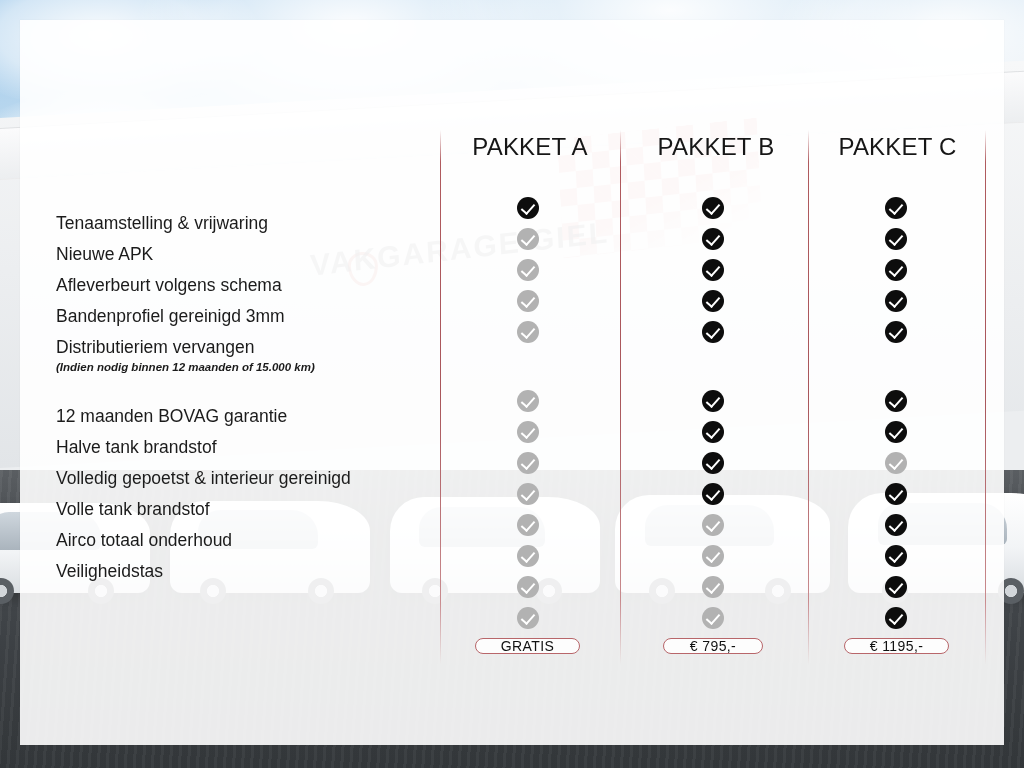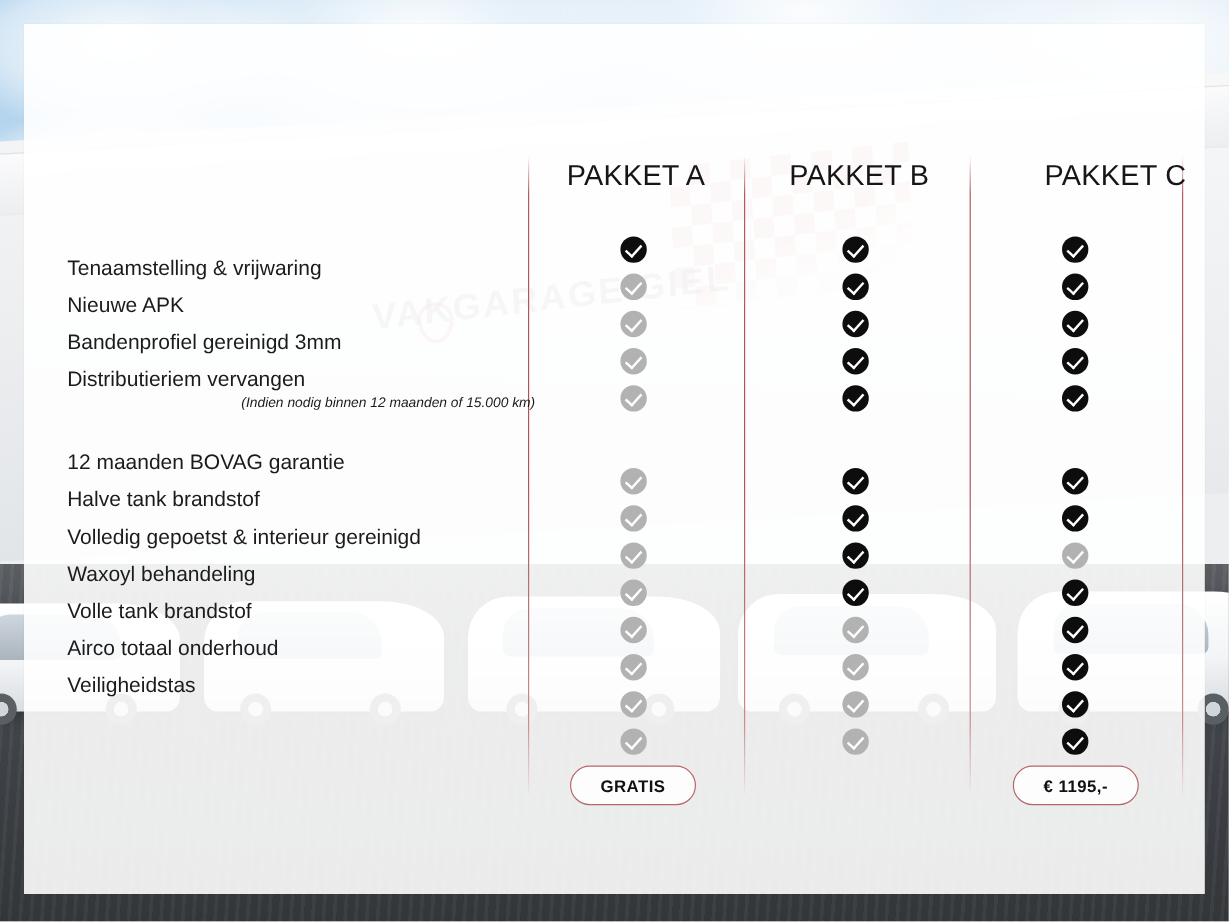--- a/index.html
+++ b/index.html
@@ -147,27 +147,26 @@
   .feature {
     height: 31px;
     line-height: 31px;
     font-size: 17.5px;
     color: #1b1b1b;
     white-space: nowrap;
   }
   .subnote {
     font-size: 11.5px;
     font-style: italic;
-    font-weight: normal;
+    font-weight: bold;
     color: #1b1b1b;
     line-height: 16px;
     height: 16px;
     margin-top: -4px;
     white-space: nowrap;
-    text-align: right;
   }
   .group-gap { height: 26px; }
 
   
   .checkcol { position: absolute; top: 172px; width: 24px; }
   .check-slot { height: 31px; display: flex; align-items: center; justify-content: center; }
   .check-slot.gap   { height: 26px; }
   .check-slot.note  { height: 16px; margin-top: -4px; }
   .mark {
     width: 22px; height: 22px; border-radius: 50%;
@@ -182,29 +181,29 @@
     width: 6px; height: 11px;
     border: solid #ffffff;
     border-width: 0 2.6px 2.6px 0;
     transform: rotate(42deg);
   }
 
   
   .price-pill {
     position: absolute;
     top: 618px;
-    height: 33px;
+    height: 16px;
     border: 1px solid #b8666a;
     border-radius: 17px;
     background: #fdfdfd;
     display: flex;
     align-items: center;
     justify-content: center;
     font-size: 14px;
-    font-weight: bold;
+    font-weight: normal;
     color: #111;
     letter-spacing: .4px;
   }
 </style>
 </head>
 <body>
 
 <div id="backdrop">
   <div class="cloud" style="left:-60px; top:-40px;  width:320px; height:150px;"></div>
   <div class="cloud" style="left:140px; top:-70px;  width:420px; height:190px;"></div>
@@ -249,33 +248,33 @@
 
 <div id="panel">
 
   <div class="divider" style="left:420px;"></div>
   <div class="divider" style="left:600px;"></div>
   <div class="divider" style="left:788px;"></div>
   <div class="divider" style="left:965px;"></div>
 
   <div class="col-header" style="left:420px; width:180px;">PAKKET A</div>
   <div class="col-header" style="left:604px; width:184px;">PAKKET B</div>
-  <div class="col-header" style="left:790px; width:175px;margin-left:32px;">PAKKET C</div>
+  <div class="col-header" style="left:790px; width:175px;">PAKKET C</div>
 
   <div id="features">
     <div class="feature">Tenaamstelling &amp; vrijwaring</div>
     <div class="feature">Nieuwe APK</div>
+    <div class="feature">Afleverbeurt volgens schema</div>
     <div class="feature">Bandenprofiel gereinigd 3mm</div>
     <div class="feature">Distributieriem vervangen</div>
     <div class="subnote">(Indien nodig binnen 12 maanden of 15.000 km)</div>
     <div class="group-gap"></div>
     <div class="feature">12 maanden BOVAG garantie</div>
     <div class="feature">Halve tank brandstof</div>
     <div class="feature">Volledig gepoetst &amp; interieur gereinigd</div>
-    <div class="feature">Waxoyl behandeling</div>
     <div class="feature">Volle tank brandstof</div>
     <div class="feature">Airco totaal onderhoud</div>
     <div class="feature">Veiligheidstas</div>
   </div>
 
   <div class="checkcol" id="col-a" style="left:496px;">
       <div class="check-slot">
         <span class="mark on"></span>
       </div>
       <div class="check-slot">
@@ -398,15 +397,16 @@
       </div>
       <div class="check-slot">
         <span class="mark on"></span>
       </div>
       <div class="check-slot">
         <span class="mark on"></span>
       </div>
     </div>
 
   <div class="price-pill" style="left:455px; width:105px;">GRATIS</div>
+  <div class="price-pill" style="left:643px; width:100px;">€ 795,-</div>
   <div class="price-pill" style="left:824px; width:105px;">€ 1195,-</div>
 
 </div>
 
 </body></html>

